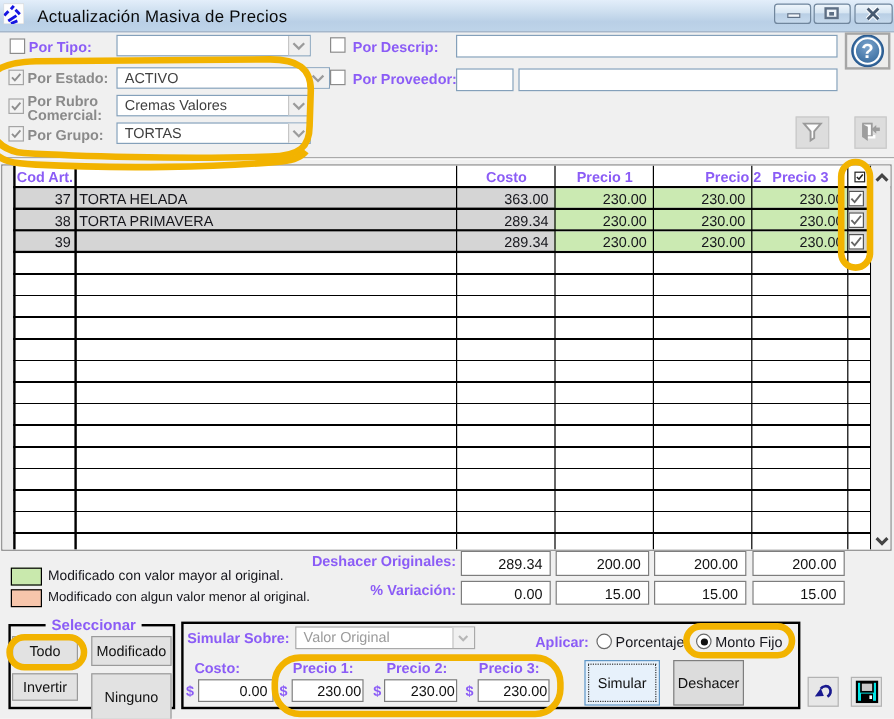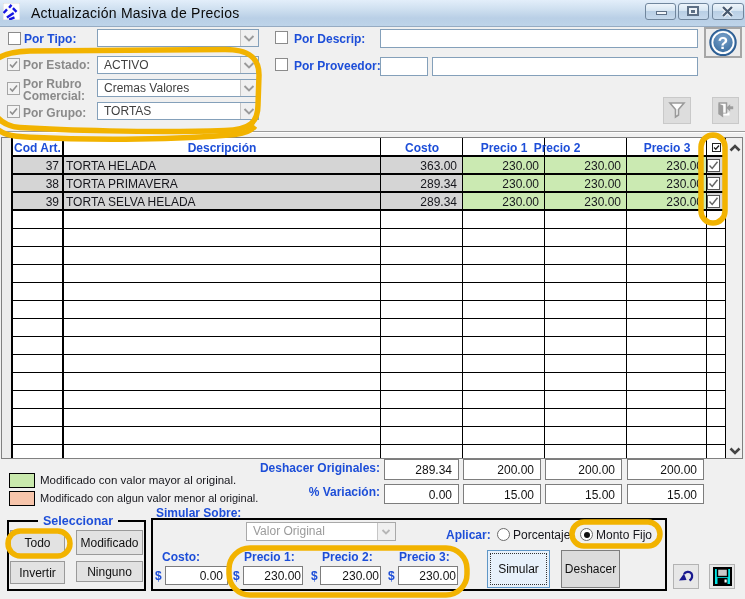--- a/index.html
+++ b/index.html
@@ -1,16 +1,16 @@
 <!DOCTYPE html>
 <html><head><meta charset="utf-8"><style>
 html,body{margin:0;padding:0;}
 body{width:745px;height:599px;overflow:hidden;font-family:"Liberation Sans",sans-serif;background:#f0f0f0;position:relative;}
 .abs{position:absolute;}
-.lbl{position:absolute;font-weight:bold;font-size:12px;color:#1d4ed8;white-space:nowrap;}
+.lbl{position:absolute;font-weight:bold;font-size:12px;color:#8b5cf6;white-space:nowrap;}
 .txt{position:absolute;font-size:12px;color:#16161c;white-space:nowrap;}
 .cb{position:absolute;width:13px;height:13px;background:#fff;border:1px solid #8b8b8b;box-sizing:border-box;}
 .cbd{background:#f3f3f3;border-color:#a5a5a5;}
 .combo{position:absolute;height:18px;background:#fff;border:1px solid #84a0ba;box-sizing:border-box;}
 .combo .ct{position:absolute;left:6px;top:1px;font-size:12px;color:#3f3f3f;}
 .combo .ar{position:absolute;right:0;top:0;bottom:0;width:17px;background:#f0f0f0;border-left:1px solid #c6c6c6;}
 .inp{position:absolute;background:#fff;border:1px solid #84a0ba;box-sizing:border-box;}
 .vbox{position:absolute;background:#fff;border:1px solid #7d7d7d;box-sizing:border-box;font-size:12px;text-align:right;padding:3px 6px 0 0;color:#111;}
 .btn{position:absolute;background:#dcdcdc;border:1px solid #7e7e7e;box-sizing:border-box;font-size:12px;color:#111;text-align:center;display:flex;align-items:center;justify-content:center;}
 .vline{position:absolute;background:#000;}
@@ -60,21 +60,21 @@
   </svg>
 <div class="lbl" style="left:23px;top:106px;color:#8a8a8a;">Por Grupo:</div>
 
 <div class="combo" style="left:97px;top:29px;width:162px;">
     <span class="ar">
       <svg width="16" height="16" viewBox="0 0 16 16">
         <path d="M3.5 6 L8 10.5 L12.5 6" stroke="#9b9b9b" stroke-width="1.9" fill="none"></path>
       </svg>
     </span>
   </div>
-<div class="combo" style="left:97px;top:56px;width:162px;">
+<div class="combo" style="left:97px;top:56px;width:178px;">
     <span class="ct">ACTIVO</span>
     <span class="ar">
       <svg width="16" height="16" viewBox="0 0 16 16">
         <path d="M3.5 6 L8 10.5 L12.5 6" stroke="#9b9b9b" stroke-width="1.9" fill="none"></path>
       </svg>
     </span>
   </div>
 <div class="combo" style="left:97px;top:79px;width:162px;">
     <span class="ct">Cremas Valores</span>
     <span class="ar">
@@ -157,45 +157,43 @@
 
   <div class="abs" style="left:724px;top:0;width:16px;height:320px;background:#f0f0f0;"></div>
   <svg class="abs" style="left:726px;top:5px" width="14" height="11" viewBox="0 0 14 11">
       <path d="M2.5 7.5 L7 3 L11.5 7.5" stroke="#444" stroke-width="2.6" fill="none"></path>
     </svg>
   <svg class="abs" style="left:726px;top:307px" width="14" height="11" viewBox="0 0 14 11">
       <path d="M2.5 3.5 L7 8 L11.5 3.5" stroke="#444" stroke-width="2.6" fill="none"></path>
     </svg>
 
   <div class="lbl" style="left:12px;top:3px;">Cod Art.</div>
-  <div class="lbl" style="left:150px;top:3px;width:140px;text-align:center;">Descripción</div>
   <div class="lbl" style="left:379px;top:3px;width:82px;text-align:center;">Costo</div>
   <div class="lbl" style="left:461px;top:3px;width:82px;text-align:center;">Precio 1</div>
-  <div class="lbl" style="left:514px;top:3px;width:82px;text-align:center;">Precio 2</div>
+  <div class="lbl" style="left:568px;top:3px;width:82px;text-align:center;">Precio 2</div>
   <div class="lbl" style="left:625px;top:3px;width:80px;text-align:center;">Precio 3</div>
 
   <div class="abs" style="left:710px;top:5px;width:9px;height:9px;border:1px solid #222;box-sizing:border-box;background:#fff;"></div>
   <svg class="abs" style="left:711px;top:6px" width="7" height="7" viewBox="0 0 7 7">
       <path d="M1 3.5 L2.8 5.2 L6 1.5" stroke="#222" stroke-width="1.3" fill="none"></path>
     </svg>
 
   <div class="txt" style="left:12px;top:21px;width:45px;text-align:right;">37</div>
   <div class="txt" style="left:64px;top:21px;">TORTA HELADA</div>
   <div class="txt" style="left:379px;top:21px;width:76px;text-align:right;">363.00</div>
   <div class="txt" style="left:461px;top:21px;width:76px;text-align:right;">230.00</div>
   <div class="txt" style="left:543px;top:21px;width:76px;text-align:right;">230.00</div>
   <div class="txt" style="left:625px;top:21px;width:76px;text-align:right;">230.00</div>
   <div class="txt" style="left:12px;top:39px;width:45px;text-align:right;">38</div>
   <div class="txt" style="left:64px;top:39px;">TORTA PRIMAVERA</div>
   <div class="txt" style="left:379px;top:39px;width:76px;text-align:right;">289.34</div>
   <div class="txt" style="left:461px;top:39px;width:76px;text-align:right;">230.00</div>
   <div class="txt" style="left:543px;top:39px;width:76px;text-align:right;">230.00</div>
   <div class="txt" style="left:625px;top:39px;width:76px;text-align:right;">230.00</div>
   <div class="txt" style="left:12px;top:57px;width:45px;text-align:right;">39</div>
-  <div class="txt" style="left:64px;top:57px;">TORTA SELVA HELADA</div>
   <div class="txt" style="left:379px;top:57px;width:76px;text-align:right;">289.34</div>
   <div class="txt" style="left:461px;top:57px;width:76px;text-align:right;">230.00</div>
   <div class="txt" style="left:543px;top:57px;width:76px;text-align:right;">230.00</div>
   <div class="txt" style="left:625px;top:57px;width:76px;text-align:right;">230.00</div>
 
   <div class="abs" style="left:705px;top:21px;width:13px;height:13px;border:1.5px solid #555;background:#fff;box-sizing:border-box;"></div>
   <svg class="abs" style="left:706px;top:22px" width="11" height="11" viewBox="0 0 11 11">
       <path d="M1.5 5.5 L4.2 8.4 L9.5 1.8" stroke="#666" stroke-width="1.5" fill="none"></path>
     </svg>
   <div class="abs" style="left:705px;top:39px;width:13px;height:13px;border:1.5px solid #555;background:#fff;box-sizing:border-box;"></div>
@@ -221,24 +219,24 @@
 <div class="vbox" style="left:384px;top:484px;width:75px;height:20px;">0.00</div>
 <div class="vbox" style="left:463px;top:484px;width:78px;height:20px;">15.00</div>
 <div class="vbox" style="left:545px;top:484px;width:77px;height:20px;">15.00</div>
 <div class="vbox" style="left:627px;top:484px;width:77px;height:20px;">15.00</div>
 
 <div class="abs" style="left:7px;top:520px;width:139px;height:71px;border:2px solid #000;box-sizing:border-box;"></div>
 <div class="lbl" style="left:38px;top:514px;background:#f0f0f0;padding:0 5px;font-size:12.5px;">Seleccionar</div>
 <div class="btn" style="left:10px;top:530px;width:55px;height:25px;background:#e2e2e2;border-color:#9a9a9a;">Todo</div>
 <div class="btn" style="left:76px;top:530px;width:67px;height:25px;background:#e2e2e2;border-color:#9a9a9a;">Modificado</div>
 <div class="btn" style="left:10px;top:561px;width:55px;height:23px;background:#e2e2e2;border-color:#9a9a9a;">Invertir</div>
-<div class="btn" style="left:76px;top:561px;width:67px;height:21px;background:#e2e2e2;border-color:#9a9a9a;">Ninguno</div>
+<div class="btn" style="left:76px;top:561px;width:67px;height:39px;background:#e2e2e2;border-color:#9a9a9a;">Ninguno</div>
 
 <div class="abs" style="left:151px;top:518px;width:516px;height:73px;border:2px solid #000;box-sizing:border-box;"></div>
-<div class="lbl" style="left:156px;top:506px;text-align:center;">Simular Sobre:</div>
+<div class="lbl" style="left:156px;top:525px;text-align:center;">Simular Sobre:</div>
 <div class="combo" style="left:246px;top:522px;width:150px;height:19px;border-color:#a9a9a9;">
     <span class="ct" style="color:#9b9b9b;">Valor Original</span>
     <span class="ar">
       <svg width="16" height="17" viewBox="0 0 16 17">
         <path d="M4.5 7 L8 10.5 L11.5 7" stroke="#b6b6b6" stroke-width="1.8" fill="none"></path>
       </svg>
     </span>
   </div>
 <div class="lbl" style="left:446px;top:528px;">Aplicar:</div>
 <div class="abs" style="left:497px;top:528px;width:13px;height:13px;border:1px solid #6b6b6b;border-radius:50%;background:#fff;box-sizing:border-box;"></div>

